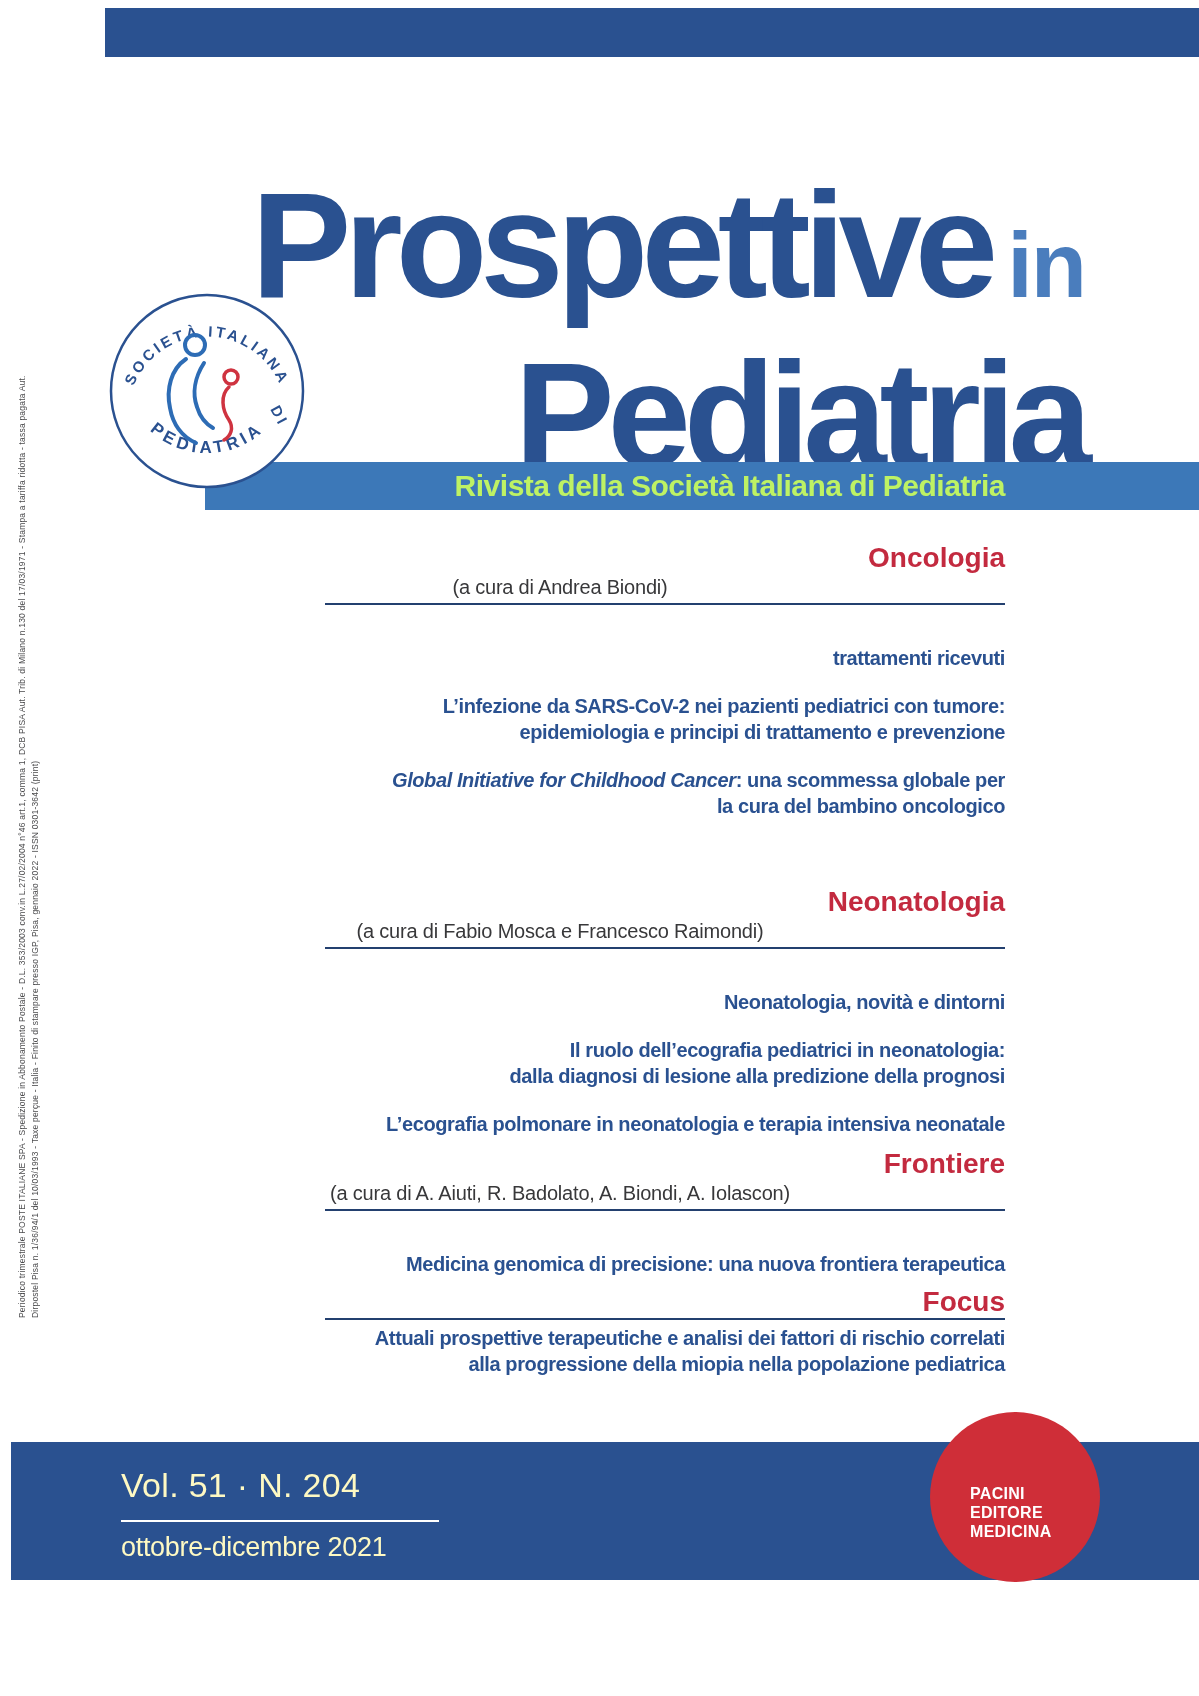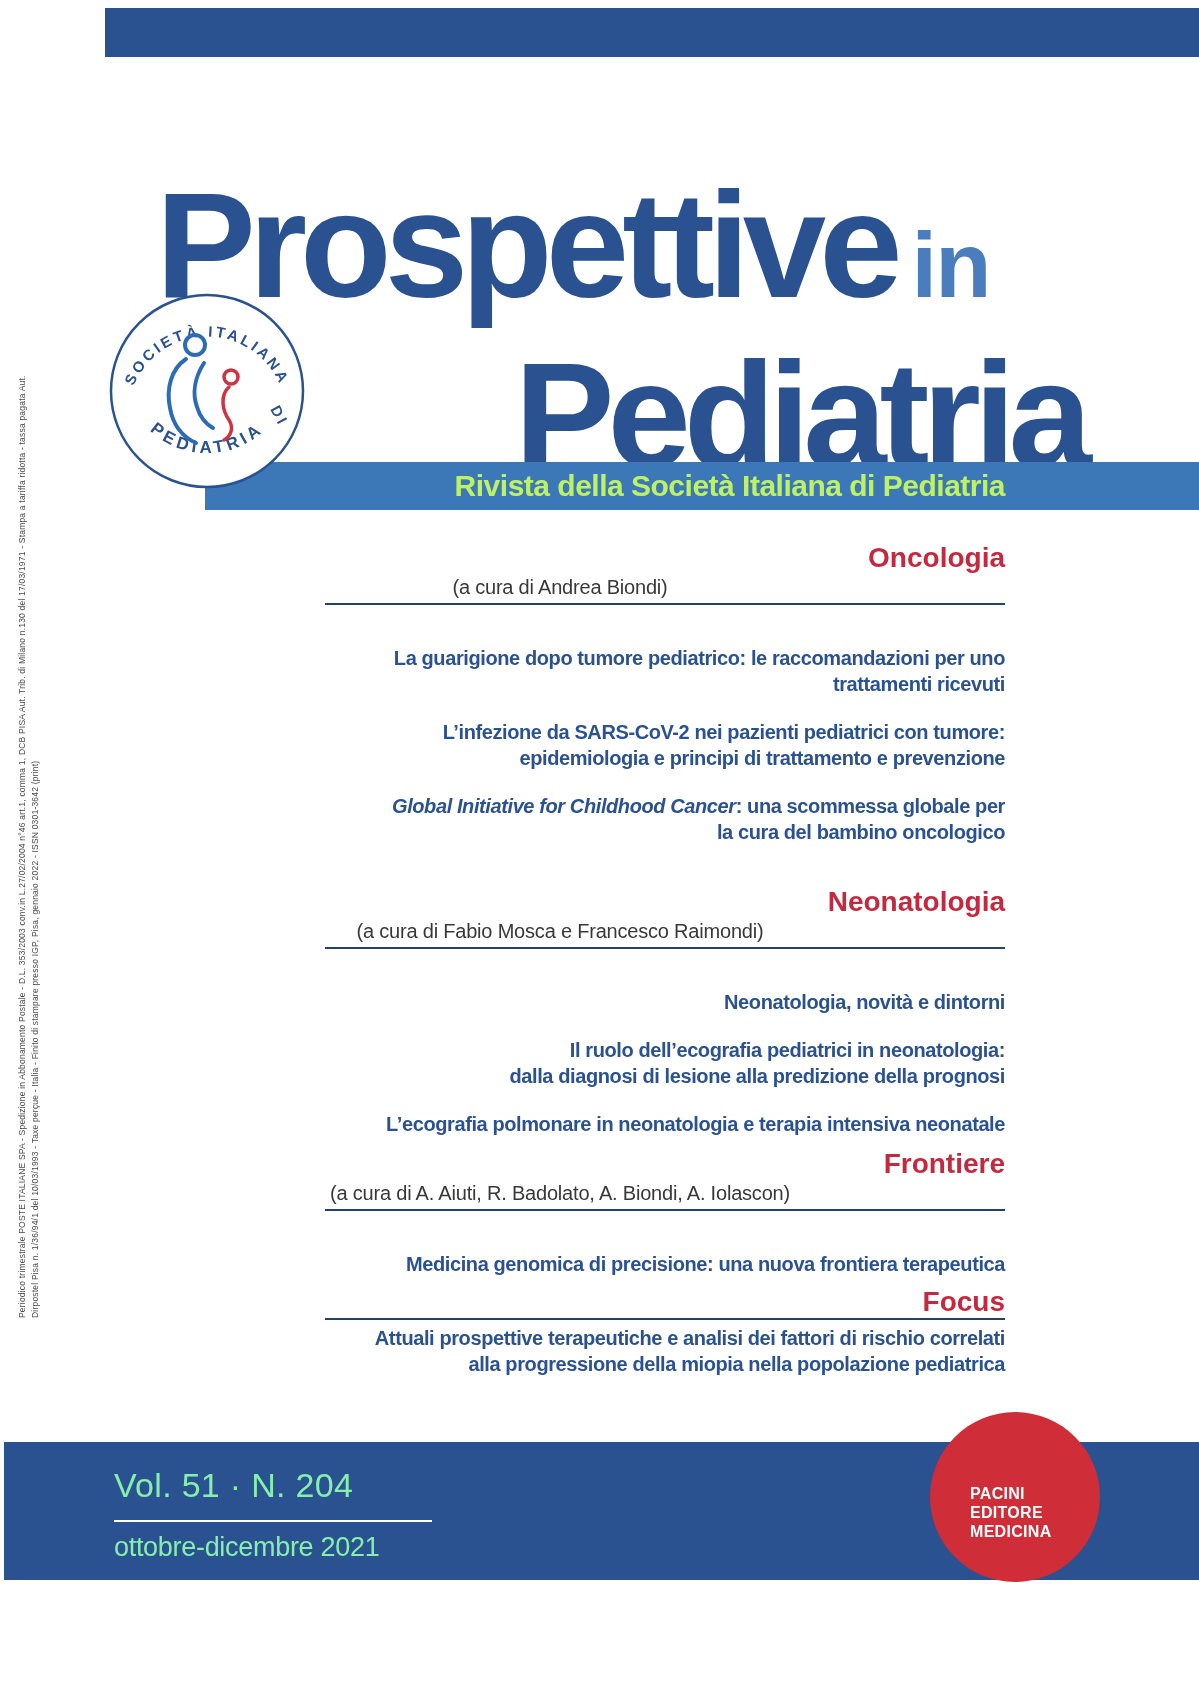--- a/index.html
+++ b/index.html
@@ -5,21 +5,21 @@
   * { margin:0; padding:0; box-sizing:border-box; }
   html,body { background:#ffffff; }
   body { font-family:"Liberation Sans","DejaVu Sans",sans-serif; }
   .page { position:relative; width:1199px; height:1696px; background:#fff; overflow:hidden; }
 
   .topbar { position:absolute; left:105px; right:0; top:8px; height:49px;
             background:var(--primary-blue,#2a5190); }
 
   .title-block { position:absolute; left:60px; right:114px; top:175px; text-align:right;
                  color:var(--primary-blue,#2a5190); font-weight:bold; }
-  .title-line1 { font-size:150px; line-height:140px; letter-spacing:-7px; white-space:nowrap;text-align:center; }
+  .title-line1 { font-size:150px; line-height:140px; letter-spacing:-7px; white-space:nowrap; }
   .title-in { font-size:92px; letter-spacing:-2px; color:var(--light-blue,#4a7dbd); margin-left:16px; }
   .title-line2 { font-size:150px; line-height:140px; letter-spacing:-7px; margin-top:10px; white-space:nowrap; }
 
   .banner { position:absolute; left:205px; right:0; top:462px; height:48px;
             background:var(--banner-blue,#3c78b8); color:#bef264; font-size:30px; font-weight:bold;
             text-align:right; padding-right:194px; line-height:48px; letter-spacing:-0.5px; }
 
   .logo { position:absolute; left:107px; top:291px; width:200px; height:200px; z-index:5; }
 
   .imprint-line { position:absolute; transform:rotate(-90deg); transform-origin:0 0;
@@ -32,22 +32,22 @@
   .toc-section { position:absolute; left:0; width:890px; text-align:right; }
   .sec-heading { font-size:28px; font-weight:bold; color:var(--heading-red,#c32a3f); line-height:32px; }
   .sec-curator { font-size:20px; color:#38383a; line-height:26px; margin-bottom:3px; letter-spacing:-0.2px;text-align:center; }
   .sec-rule { height:2px; background:#23406f; margin-left:210px; }
   .sec-articles { margin-top:40px; }
   .toc-section.tight .sec-articles { margin-top:5px; }
   .toc-article { font-size:20px; font-weight:bold; color:var(--primary-blue,#2a5190);
                  line-height:26px; margin-bottom:22px; letter-spacing:-0.4px; }
   .toc-article em { font-style:italic; font-weight:inherit; }
 
-  .footer-bar { position:absolute; left:4px; right:0; top:1442px; height:138px;
-                background:var(--primary-blue,#2a5190); color:#86efac; }
+  .footer-bar { position:absolute; left:11px; right:0; top:1442px; height:138px;
+                background:var(--primary-blue,#2a5190); color:#fef9c3; }
   .footer-vol { position:absolute; left:110px; top:24px; font-size:34px; letter-spacing:0.3px; }
   .footer-rule { position:absolute; left:110px; top:78px; width:318px; height:2px; background:#fff; }
   .footer-period { position:absolute; left:110px; top:90px; font-size:27px; letter-spacing:-0.3px; }
 
   .publisher-badge { position:absolute; left:930px; top:1412px; width:170px; height:170px;
                      border-radius:50%; background:var(--publisher-red,#cf2e38); z-index:6; }
   .publisher-text { position:absolute; left:40px; top:72px; color:#fff; font-weight:bold;
                     font-size:16px; line-height:19px; letter-spacing:0.3px; }
 
   .logo-arc-text { font-size:15px; font-weight:bold; letter-spacing:3px;
@@ -93,21 +93,20 @@
   <div class="imprint-line" id="imprint1">Periodico trimestrale POSTE ITALIANE SPA - Spedizione in Abbonamento Postale - D.L. 353/2003 conv.in L.27/02/2004 n°46 art.1, comma 1, DCB PISA Aut. Trib. di Milano n.130 del 17/03/1971 - Stampa a tariffa ridotta - tassa pagata Aut.</div>
   <div class="imprint-line" id="imprint2">Dirpostel Pisa n. 1/36/94/1 del 10/03/1993 - Taxe perçue - Italia - Finito di stampare presso IGP, Pisa, gennaio 2022 - ISSN 0301-3642 (print)</div>
 
   <main class="toc">
       <section class="toc-section" style="top: 542px;">
         <div class="sec-heading">Oncologia</div>
         <div class="sec-curator">(a cura di Andrea Biondi)</div>
         <div class="sec-rule"></div>
         <div class="sec-articles">
           <div class="toc-article">
-            <div class="article-line"><span>La guarigione dopo tumore pediatrico: le raccomandazioni per uno</span></div>
             <div class="article-line"><span>trattamenti ricevuti</span></div>
           </div>
           <div class="toc-article">
             <div class="article-line"><span>L’infezione da SARS-CoV-2 nei pazienti pediatrici con tumore:</span></div>
             <div class="article-line"><span>epidemiologia e principi di trattamento e prevenzione</span></div>
           </div>
           <div class="toc-article">
             <div class="article-line"><em>Global Initiative for Childhood Cancer</em><span>: una scommessa globale per</span></div>
             <div class="article-line"><span>la cura del bambino oncologico</span></div>
           </div>

